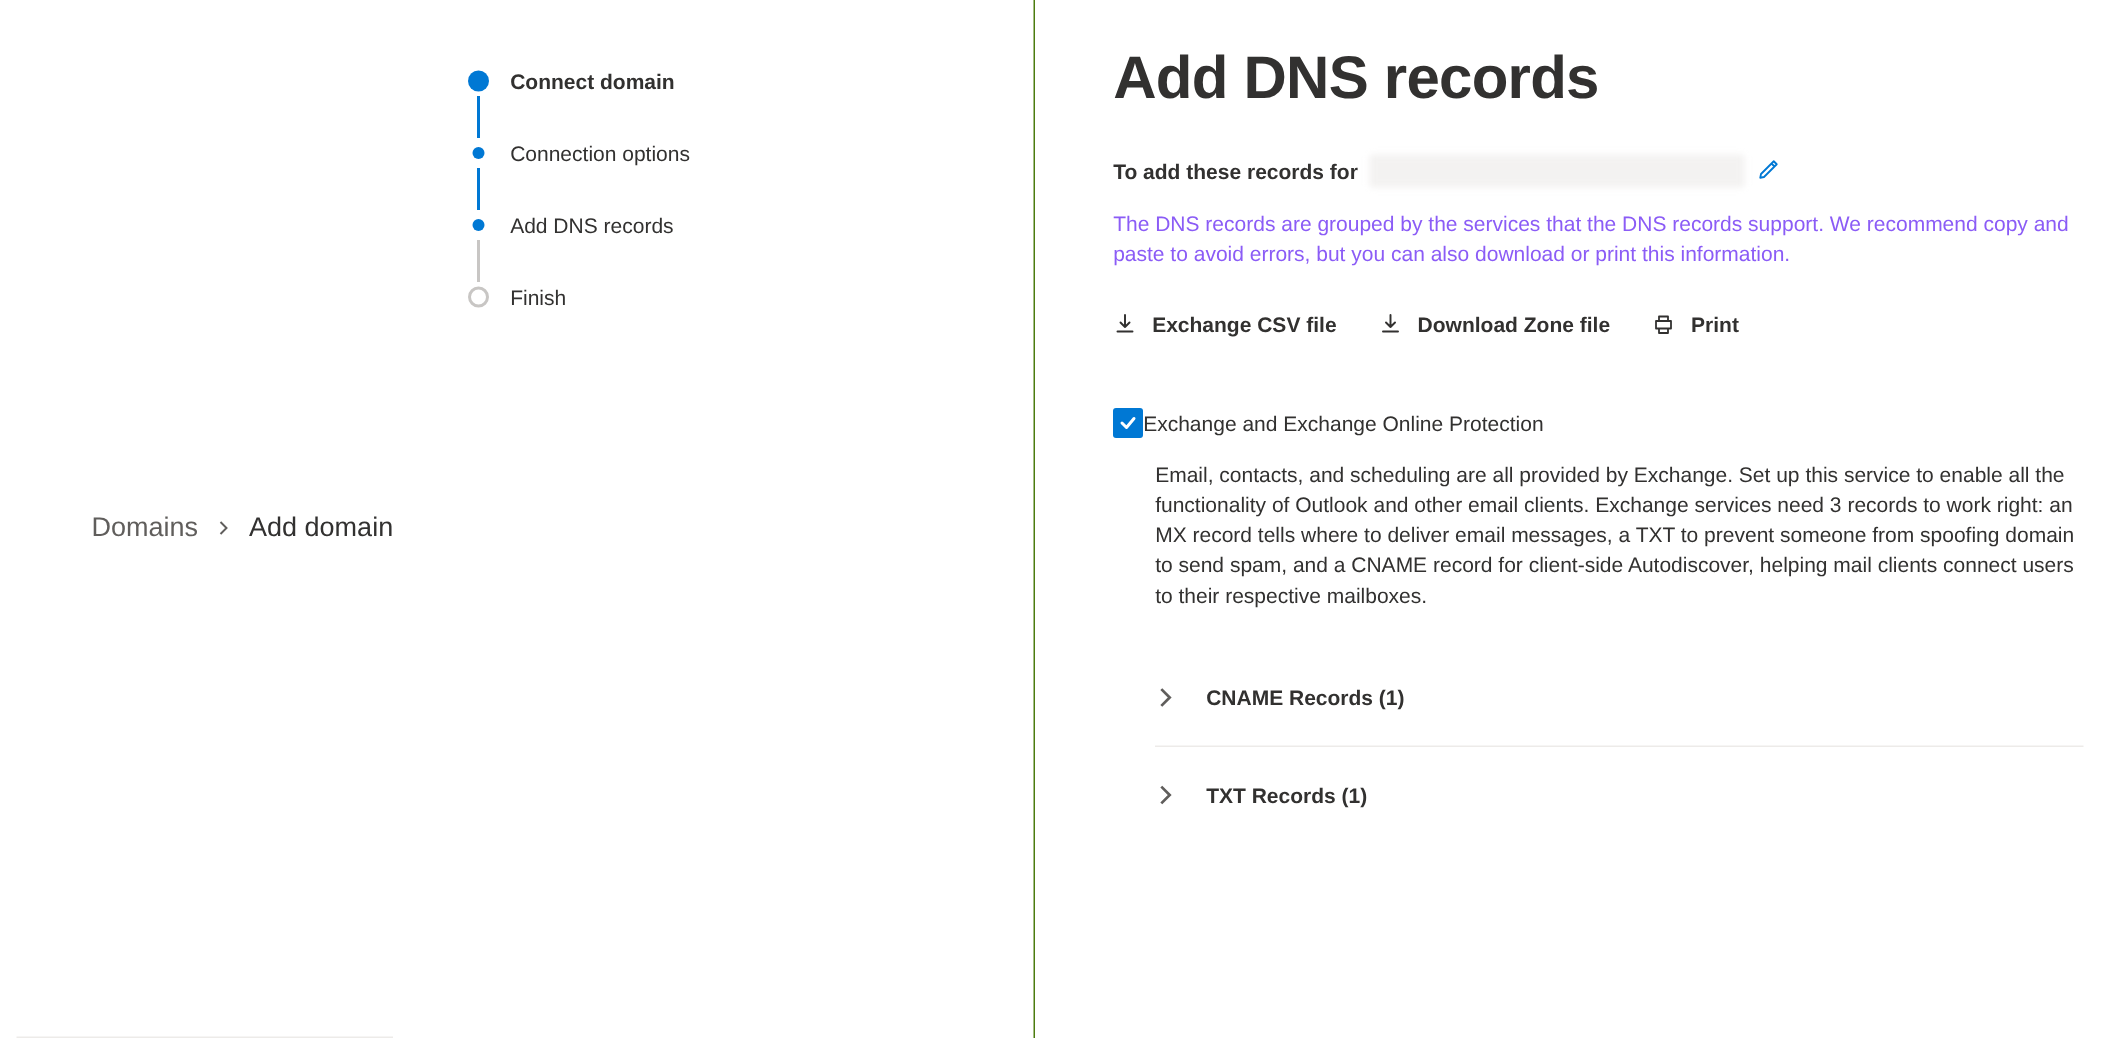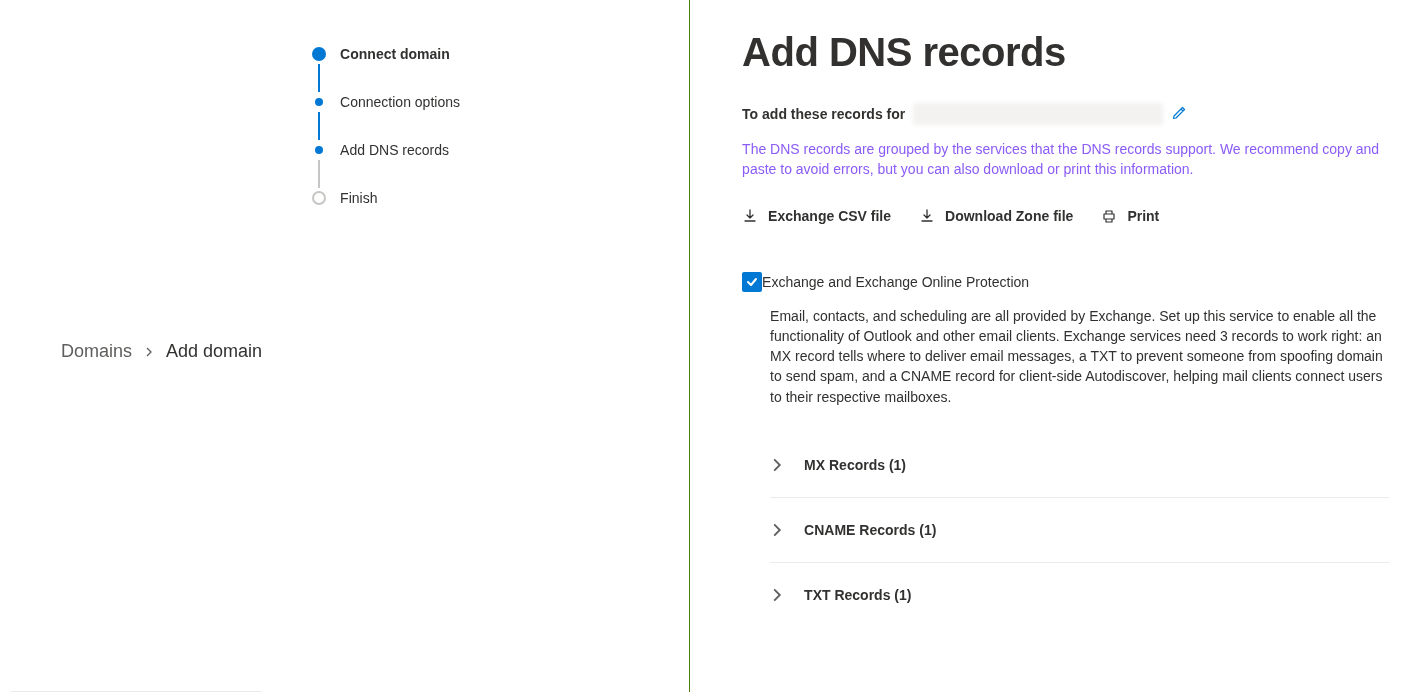--- a/index.html
+++ b/index.html
@@ -257,26 +257,20 @@
         <span class="checkbox-label">Exchange and Exchange Online Protection</span>
       </div>
 
       <p class="service-desc">Email, contacts, and scheduling are all provided by Exchange. Set up this service to enable all the functionality of Outlook and other email clients. Exchange services need 3 records to work right: an MX record tells where to deliver email messages, a TXT to prevent someone from spoofing domain to send spam, and a CNAME record for client-side Autodiscover, helping mail clients connect users to their respective mailboxes.</p>
 
       <div class="records-list">
         <div class="record-row">
           <svg class="chevron" viewBox="0 0 10 10">
               <path d="M3 1 L7 5 L3 9" fill="none" stroke="#605e5c" stroke-width="1.3"></path>
             </svg>
-          <span class="record-title">MX Records (1)</span>
-        </div>
-        <div class="record-row">
-          <svg class="chevron" viewBox="0 0 10 10">
-              <path d="M3 1 L7 5 L3 9" fill="none" stroke="#605e5c" stroke-width="1.3"></path>
-            </svg>
           <span class="record-title">CNAME Records (1)</span>
         </div>
         <div class="record-row" style="border-bottom:none">
           <svg class="chevron" viewBox="0 0 10 10">
               <path d="M3 1 L7 5 L3 9" fill="none" stroke="#605e5c" stroke-width="1.3"></path>
             </svg>
           <span class="record-title">TXT Records (1)</span>
         </div>
       </div>
     </main>

